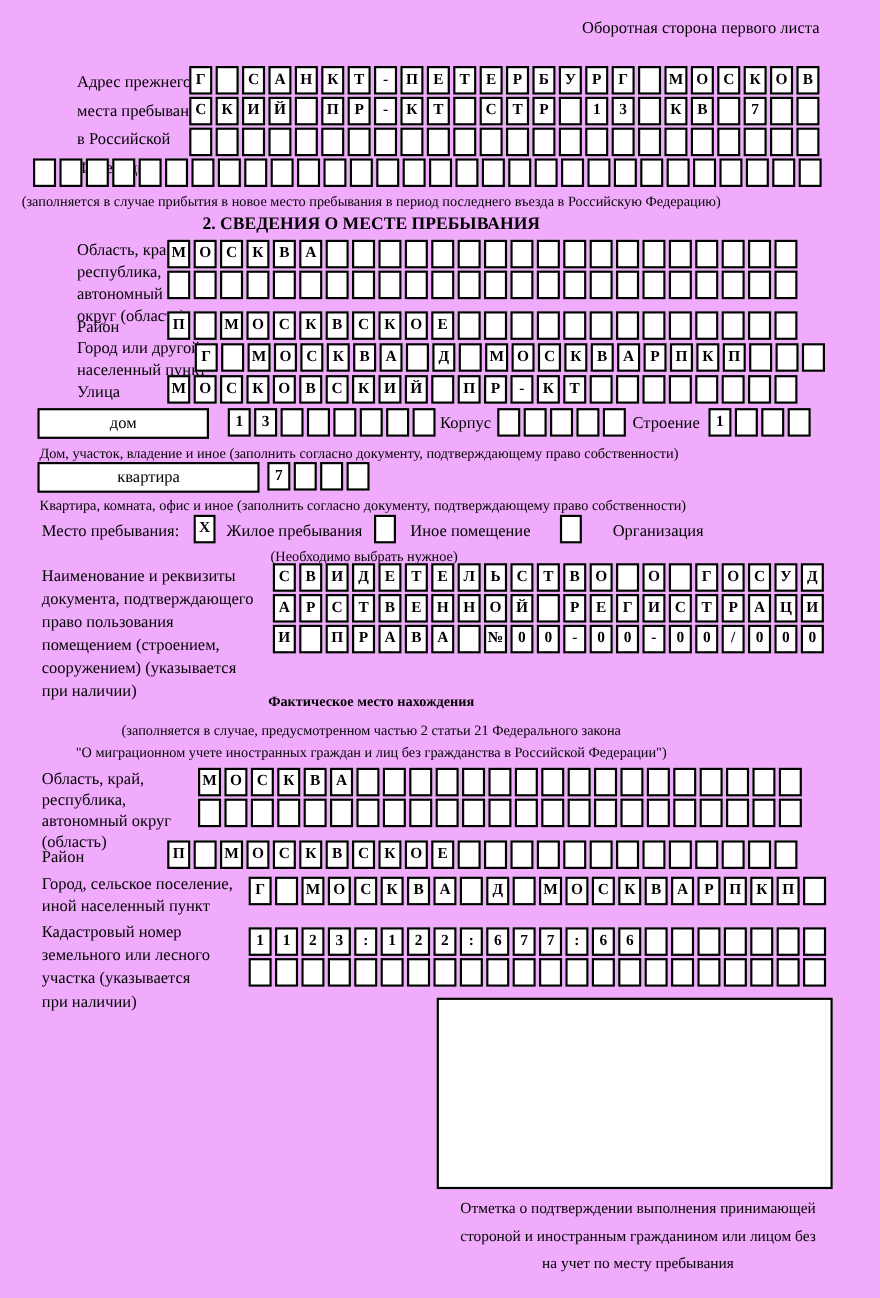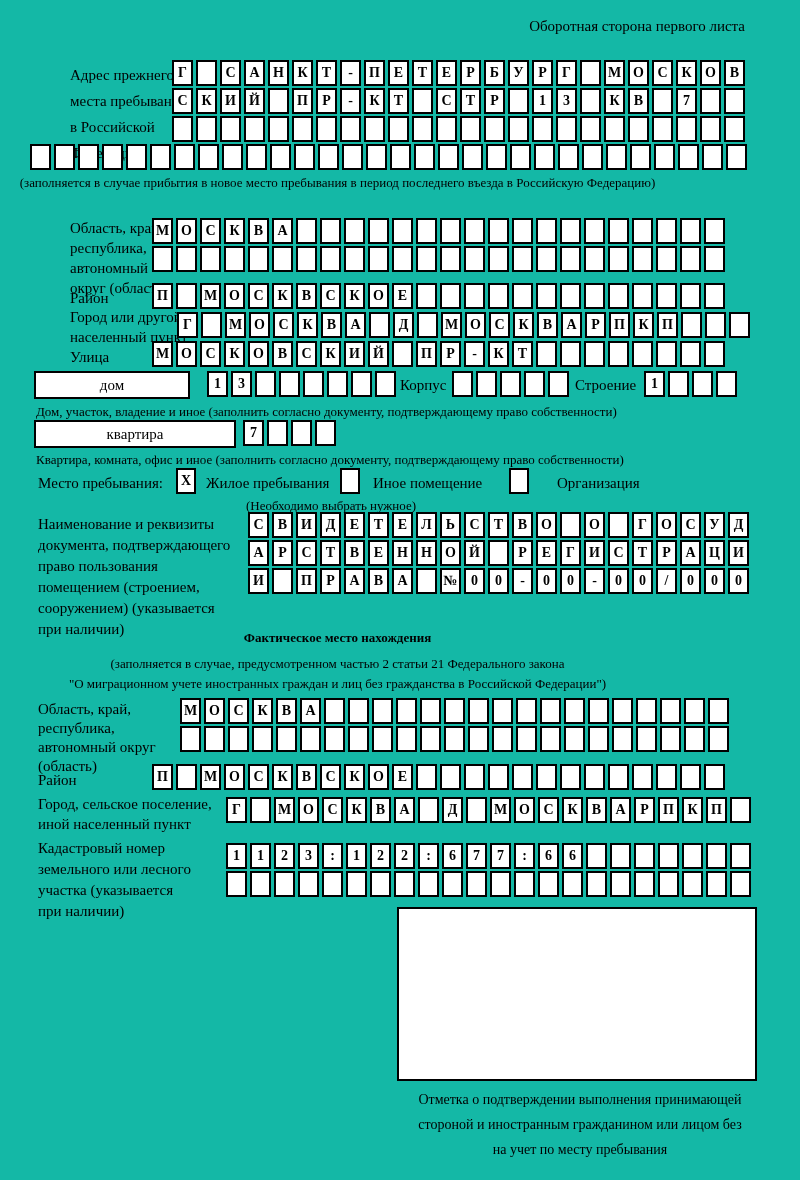--- a/index.html
+++ b/index.html
@@ -1,16 +1,16 @@
 <!DOCTYPE html>
 <html><head>
 <meta charset="utf-8">
 <style>
   html,body{margin:0;padding:0;background:#fff;}
-  #page{position:relative;width:800px;height:1180px;background:#14b8a6;color:#000;
+  #page{position:relative;width:800px;height:1180px;background:#f0abfc;color:#000;
         font-family:"Liberation Serif","DejaVu Serif",serif;overflow:hidden;}
   .abs{position:absolute;}
   .lbl{font-size:15px;line-height:20px;white-space:nowrap;}
   .lines div{white-space:nowrap;}
   .cellrow{position:absolute;display:flex;gap:3px;}
   .cell{width:21px;height:26px;border:2px solid #000;box-sizing:border-box;
         display:flex;align-items:center;justify-content:center;
         font-size:14px;font-weight:bold;background:#fff;flex:0 0 auto;}
   .widebox{border:2px solid #000;box-sizing:border-box;height:28px;display:flex;
         align-items:center;justify-content:center;font-size:15px;background:#fff;}
@@ -140,20 +140,21 @@
       <span class="cell"></span>
       <span class="cell"></span>
       <span class="cell"></span>
       <span class="cell"></span>
       <span class="cell"></span>
       <span class="cell"></span>
       <span class="cell"></span>
     </div>
   <div class="abs note center" style="top:175px;">(заполняется в случае прибытия в новое место пребывания в период последнего въезда в Российскую Федерацию)</div>
 
+  <div class="abs heading center" style="top:195px;">2. СВЕДЕНИЯ О МЕСТЕ ПРЕБЫВАНИЯ</div>
 
   <div class="abs lbl lines" style="left:70px;top:218px;line-height:20px;">
       <div>Область, край,</div>
       <div>республика,</div>
       <div>автономный</div>
       <div>округ (область)</div>
     </div>
   <div class="cellrow" style="left:152px;top:218px;">
       <span class="cell">М</span>
       <span class="cell">О</span>

